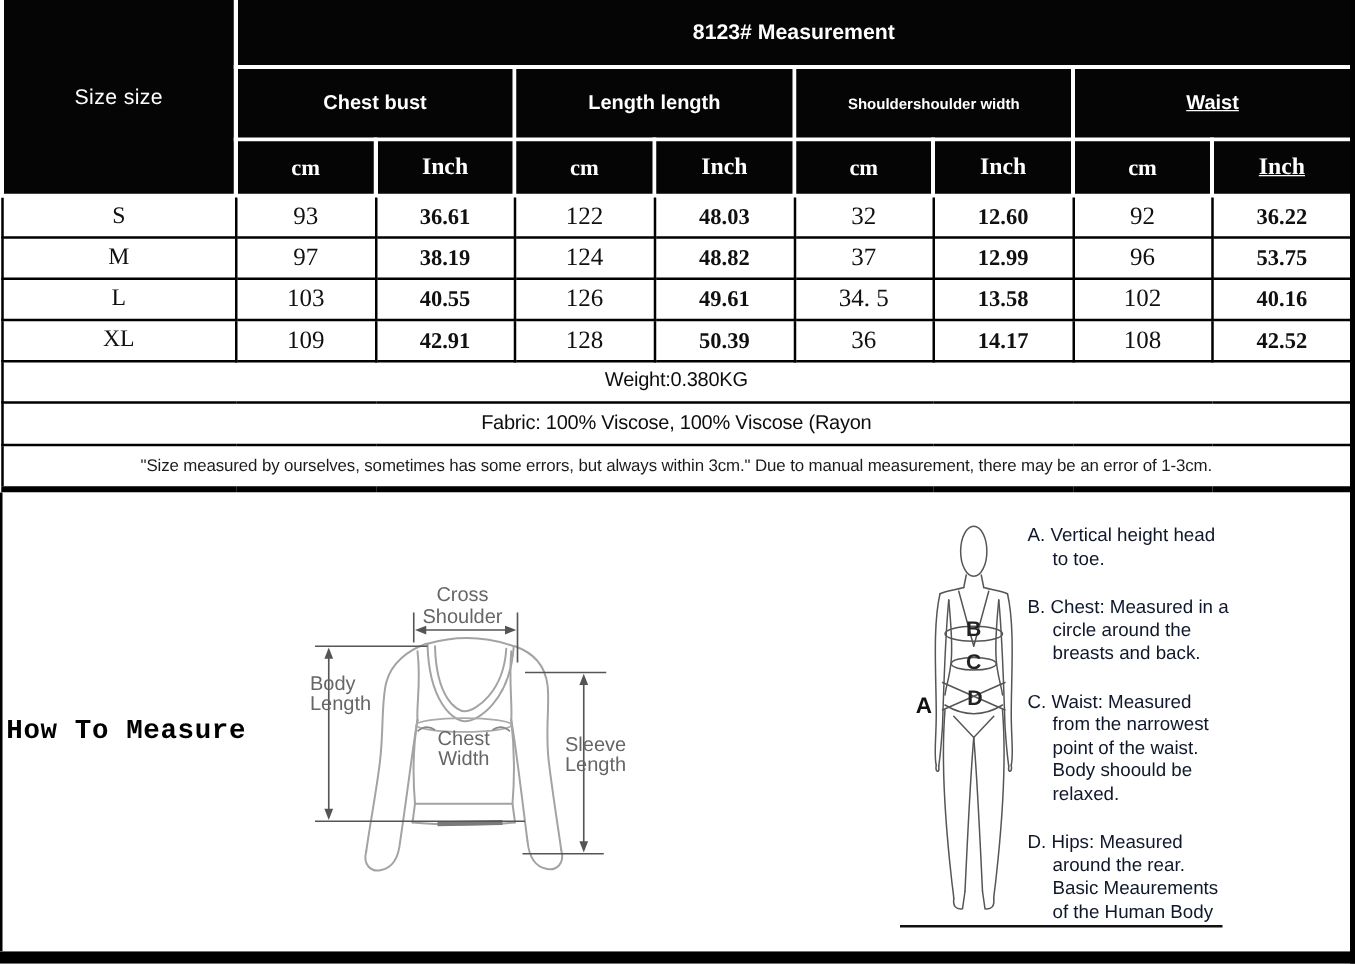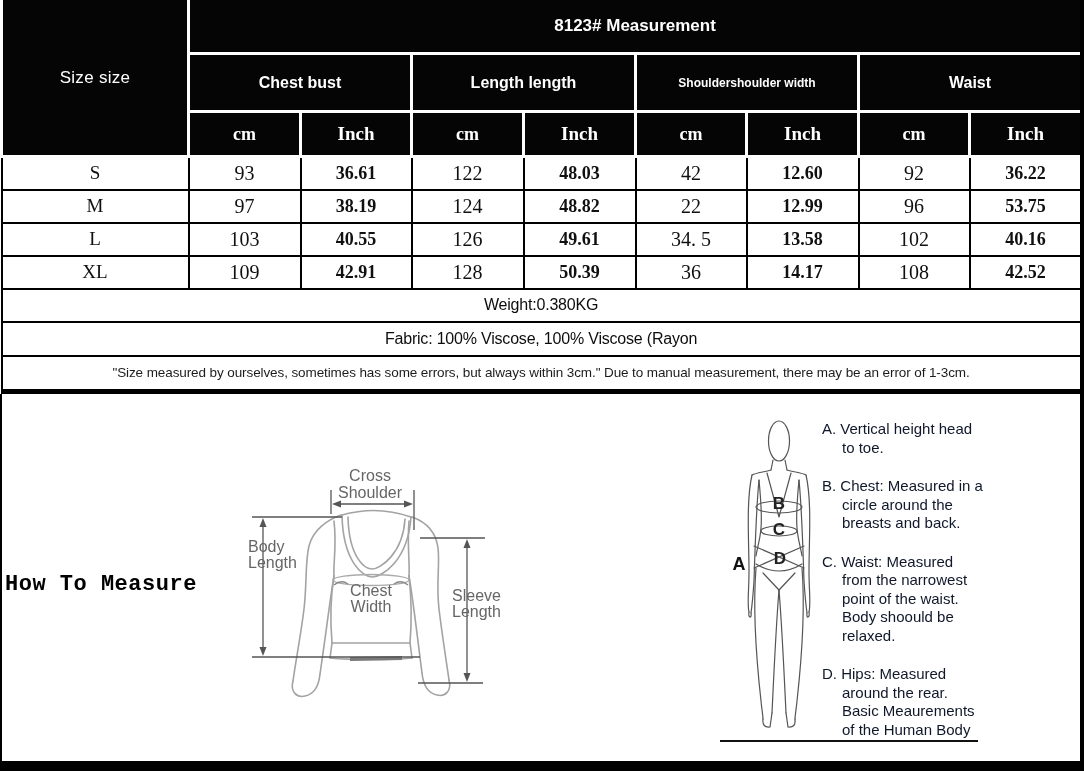--- a/index.html
+++ b/index.html
@@ -35,21 +35,21 @@
     margin-left:32px;
   }
   tr.hr1 th{border-top:none;height:52px;}
   th.corner{border-left:none;font-size:17px;font-weight:500;letter-spacing:.3px;}
   th.ttl{font-size:17px;font-weight:700;border-right:4px solid #000;}
   tr.hr2{height:58px;}
   tr.hr3{height:45px;}
   th.grp{font-size:16px;font-weight:600;}
   th.grp-length{color:#eef0c6;}
   th.grp-shoulder{font-size:12px;font-weight:600;}
-  th.edge-r{border-right:4px solid #000;}
+  th.edge-r{border-right:4px solid #000;text-decoration:underline;}
   th.u-cm{
     font-family:"Liberation Serif", serif;
     font-size:18px;font-weight:700;color:#fff;
     border-bottom:2px solid #000;
   }
   th.u-inch{
     font-family:"Liberation Serif", serif;
     font-size:19px;font-weight:700;color:#000;
     background:#ffff00;
     border-bottom:2px solid #000;
@@ -157,32 +157,32 @@
       <th class="u-cm">cm</th>
       <th class="u-inch edge-r">Inch</th>
     </tr>
 
     <tr class="drow">
       <td class="size-cell">S</td>
       <td class="cm-cell">93</td>
       <td class="in-cell">36.61</td>
       <td class="cm-cell">122</td>
       <td class="in-cell">48.03</td>
-      <td class="cm-cell">42</td>
+      <td class="cm-cell">32</td>
       <td class="in-cell">12.60</td>
       <td class="cm-cell">92</td>
       <td class="in-cell edge-r">36.22</td>
     </tr>
     <tr class="drow">
       <td class="size-cell">M</td>
       <td class="cm-cell">97</td>
       <td class="in-cell">38.19</td>
       <td class="cm-cell">124</td>
       <td class="in-cell">48.82</td>
-      <td class="cm-cell">22</td>
+      <td class="cm-cell">37</td>
       <td class="in-cell">12.99</td>
       <td class="cm-cell">96</td>
       <td class="in-cell edge-r">53.75</td>
     </tr>
     <tr class="drow">
       <td class="size-cell">L</td>
       <td class="cm-cell">103</td>
       <td class="in-cell">40.55</td>
       <td class="cm-cell">126</td>
       <td class="in-cell">49.61</td>

